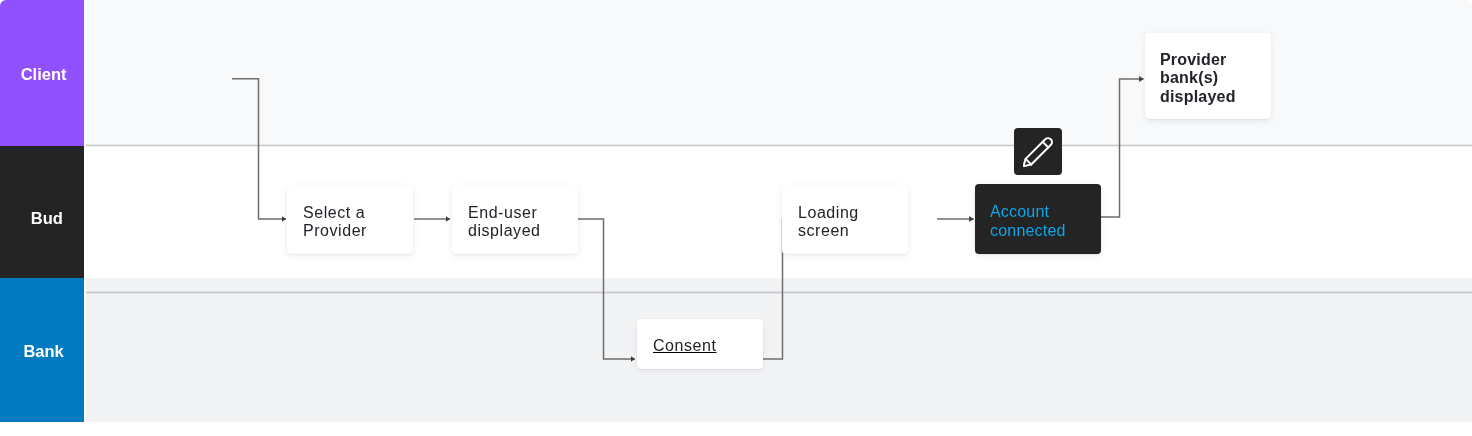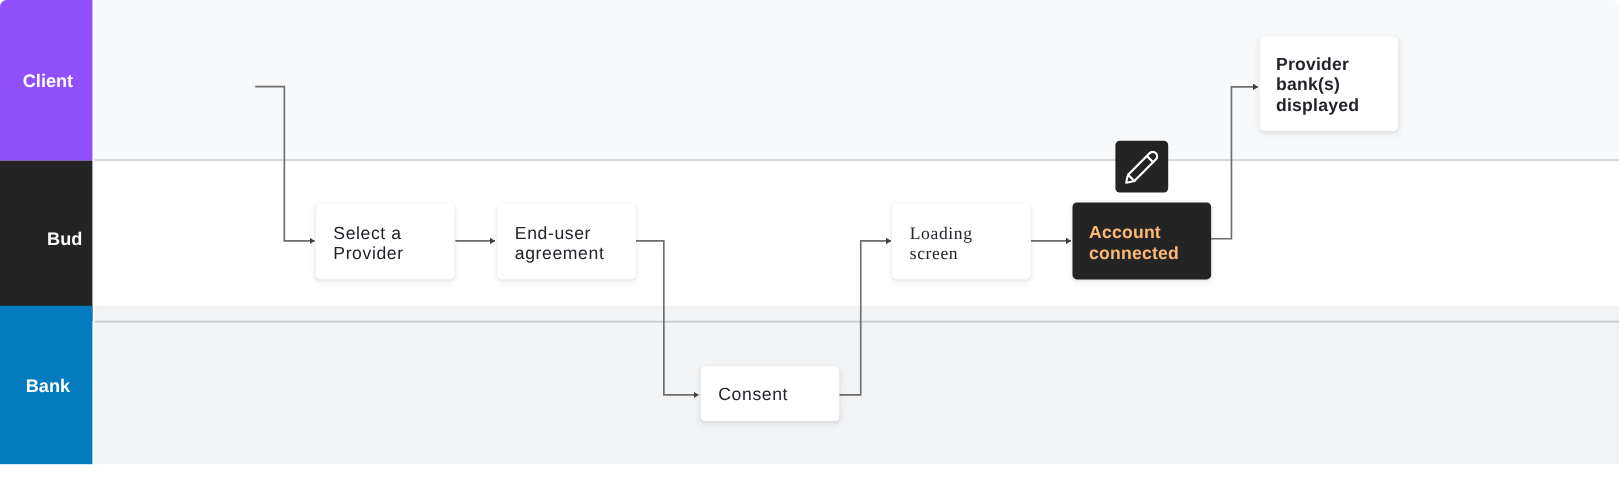--- a/index.html
+++ b/index.html
@@ -18,40 +18,40 @@
   #lane-bud .lane-label{background:#242424;}
   #lane-bud .lane-body{background:#FFFFFF;}
   #lane-bank .lane-label{background:#047BC1;}
   #lane-bank .lane-body{background:#F2F3F5;}
   .node{position:absolute;border-radius:4px;background:#fff;box-shadow:0 1px 2px rgba(16,24,40,.06),0 2px 7px rgba(16,24,40,.07);display:flex;align-items:center;padding:0 16px;box-sizing:border-box;z-index:5;}
   .node span{display:block;font-size:16px;line-height:18.4px;color:#22242A;font-weight:400;letter-spacing:0.55px;position:relative;top:2.5px;}
   .node.bold{padding-left:15px;}
   .node.bold span{font-weight:700;letter-spacing:0.2px;}
   .node.dark{background:#242424;}
   .node.dark{padding-left:15px;}
-  .node.dark span{color:#fdba74;font-weight:700;letter-spacing:0.2px;}
+  .node.dark span{color:#0ea5e9;font-weight:400;letter-spacing:0.2px;}
   #edit-btn{position:absolute;width:48px;height:47px;border-radius:4px;background:#242424;z-index:8;display:flex;align-items:center;justify-content:center;}
   .lane-divider{position:absolute;left:85.6px;right:0;height:3px;background:linear-gradient(to bottom, rgba(140,141,145,0) 0%, rgba(140,141,145,0.30) 35%, rgba(140,141,145,0.44) 50%, rgba(140,141,145,0.30) 65%, rgba(140,141,145,0) 100%);z-index:2;}
   svg.edges{position:absolute;left:0;top:0;width:1472px;height:436px;z-index:3;pointer-events:none;}
 </style>
 </head>
 <body>
 
 <div id="stage">
 
   <div class="lane" id="lane-client">
     <div class="lane-body"></div>
     <div class="lane-label">
         <span style="top:1px;left:1.8px;">Client</span>
       </div>
   </div>
   <div class="lane" id="lane-bud">
     <div class="lane-body"></div>
     <div class="lane-label">
-        <span style="top:-1px;left:17px;">Bud</span>
+        <span style="top:-1px;left:5px;">Bud</span>
       </div>
   </div>
   <div class="lane" id="lane-bank">
     <div class="lane-body"></div>
     <div class="lane-label">
         <span style="top:1px;left:1.8px;">Bank</span>
       </div>
   </div>
 
   <div class="lane-divider" style="top:143.9px;"></div>
@@ -70,26 +70,26 @@
       <path d="M763 359.0 L782.5 359.0 L782.5 219.0 L810 219.0" marker-end="url(#ah)"></path>
       <path d="M937 219.0 L973.6 219.0" marker-end="url(#ah)"></path>
       <path d="M1101 217.0 L1119.5 217.0 L1119.5 79 L1143.6 79" marker-end="url(#ah)"></path>
     </g>
   </svg>
 
   <div class="node" style="left:287px;top:185px;width:126px;height:69px;justify-content:center;">
     <span>Select a Provider</span>
   </div>
   <div class="node" style="left:452px;top:185px;width:126px;height:69px;">
-    <span>End-user agreement</span>
+    <span>End-user displayed</span>
   </div>
-  <div class="node" style="left:637px;top:333px;width:126px;height:50px;">
+  <div class="node" style="left:637px;top:319px;width:126px;height:50px;text-decoration:underline;">
     <span>Consent</span>
   </div>
-  <div class="node" style="left:811px;top:185px;width:126px;height:69px;font-family:Liberation Serif, serif;">
+  <div class="node" style="left:782px;top:185px;width:126px;height:69px;">
     <span>Loading screen</span>
   </div>
   <div class="node dark" style="left:975px;top:184px;width:126px;height:70px;">
     <span>Account connected</span>
   </div>
   <div class="node bold" style="left:1145px;top:33px;width:126px;height:86px;">
     <span>Provider bank(s) displayed</span>
   </div>
 
   <div id="edit-btn" style="left:1014px;top:128px;">

